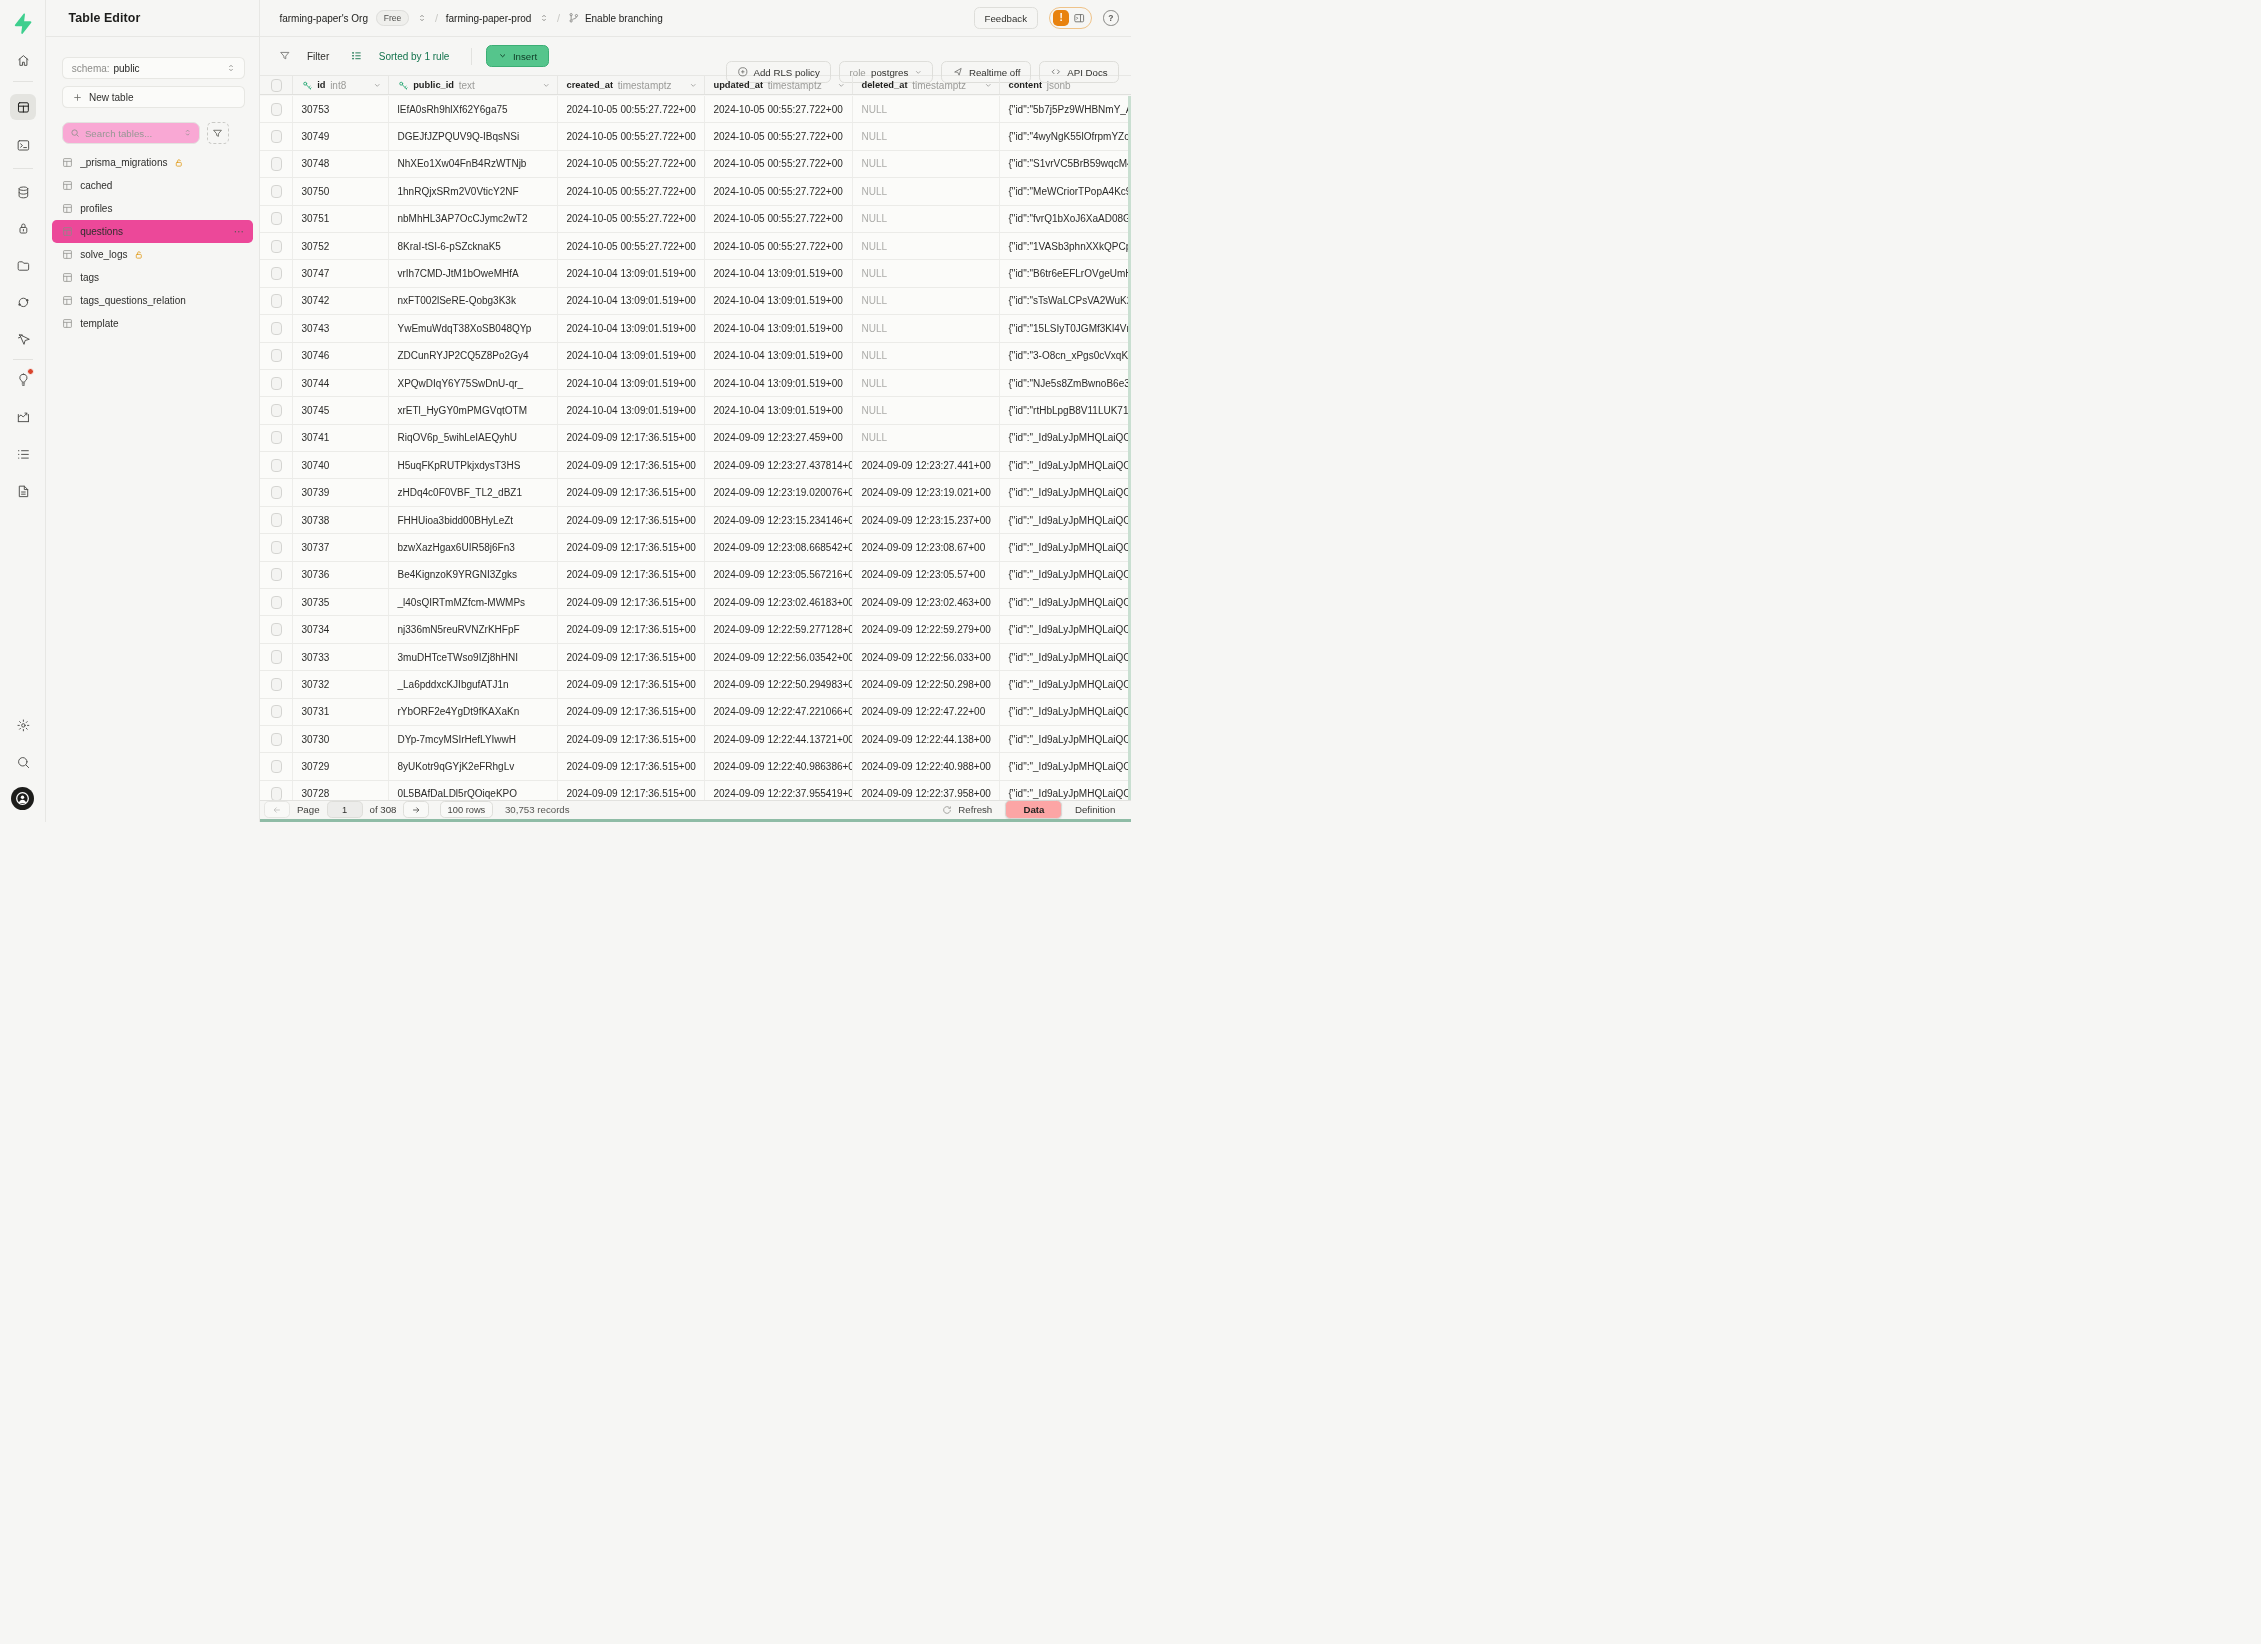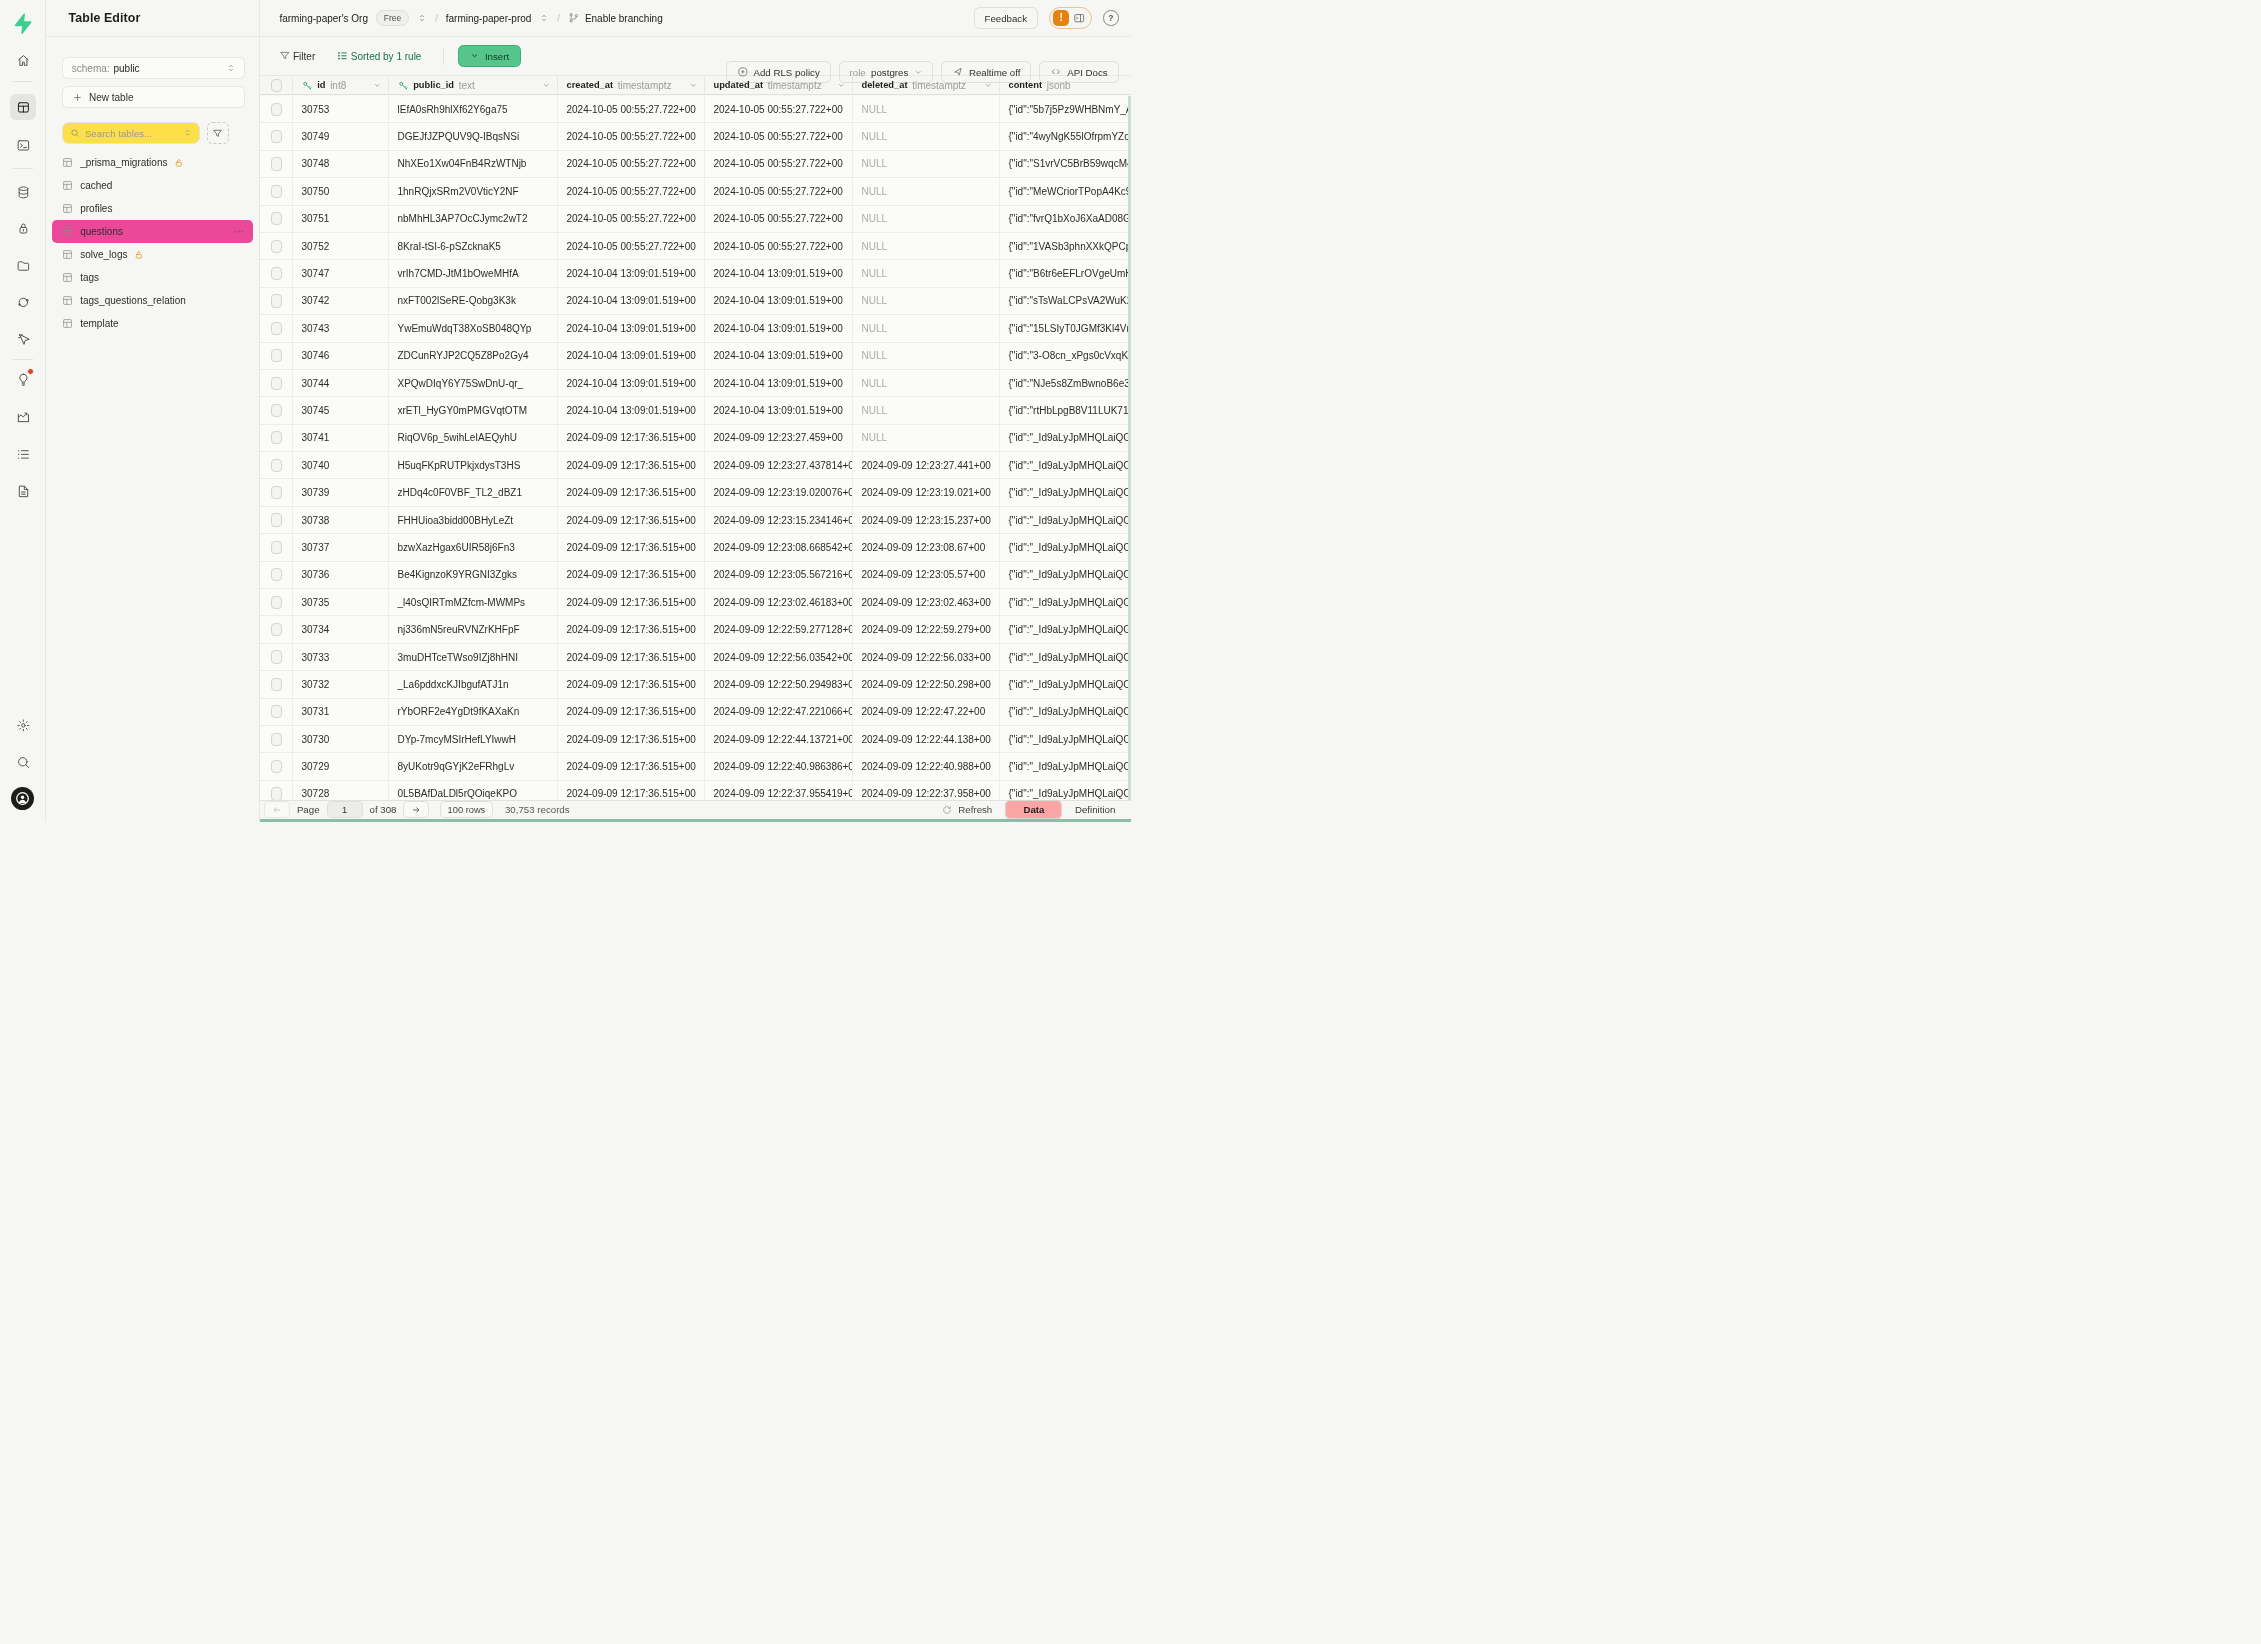--- a/index.html
+++ b/index.html
@@ -19,21 +19,21 @@
   
   .panel { position:absolute; left:46px; top:0; width:214px; height:100%; border-right:0.8px solid #e7e7e4; background:#f6f6f4; z-index:4; }
   .panel-head { height:37px; border-bottom:0.8px solid #e7e7e4; display:flex; align-items:center; padding-left:22.5px; }
   .panel-head h1 { font-size:12.4px; font-weight:600; color:#1d1d1b; letter-spacing:0.1px; }
   .sel-box { position:absolute; left:15.5px; width:183px; height:22px; border:0.8px solid #dddddab0; background:#fbfbf9; border-radius:5.4px; display:flex; align-items:center; padding:0 7.8px 0 9.3px; cursor:pointer; }
   .schema { top:57px; }
   .schema .lab { color:#8c8c89; margin-right:3.9px; }
   .schema .val { color:#252523; }
   .newtable { top:86px; gap:6.2px; color:#30302e; }
   .searchrow { position:absolute; top:122px; left:15.5px; width:183px; height:22px; display:flex; gap:7px; }
-  .searchbox { flex:0 0 138px; height:22px; background:#fde047; border:0.8px solid #e3e3e0; border-radius:7px; display:flex; align-items:center; padding:0 6.2px 0 7px; gap:5.4px; color:#8f8f8c; }
+  .searchbox { flex:0 0 138px; height:22px; background:#f9a8d4; border:0.8px solid #e3e3e0; border-radius:7px; display:flex; align-items:center; padding:0 6.2px 0 7px; gap:5.4px; color:#8f8f8c; }
   .searchbox input { border:none; outline:none; background:transparent; width:85px; font-size:9.7px; color:#55554f; font-family:"Liberation Sans",sans-serif; }
   .searchbox input::placeholder { color:#979794; }
   .filter-sq { width:22px; height:22px; border:0.8px dashed #c9c9c5; border-radius:5.4px; background:transparent; display:flex; align-items:center; justify-content:center; color:#55554f; cursor:pointer; }
   .tlist { position:absolute; top:151px; left:6.2px; right:6.2px; }
   .titem { height:23px; display:flex; align-items:center; gap:7px; padding:0 7.8px 0 10px; border-radius:4.7px; color:#2e2e2c; cursor:pointer; }
   .titem .gi { color:#8a8a87; flex:0 0 auto; }
   .titem.selected { background:#ec4899; }
   .titem .dots { margin-left:auto; color:#575754; }
   .titem .locki { color:#e09b17; }
 
@@ -44,21 +44,21 @@
   .crumb-sep { color:#c9c9c5; font-size:11px; }
   .pill { border:0.8px solid #dededb; background:#efefec; border-radius:7.8px; font-size:8.5px; padding:1.6px 7px; color:#4e4e4b; }
   .icn-mut { color:#7d7d7a; }
   .topbar-right { margin-left:auto; display:flex; align-items:center; gap:11px; }
   .btn { display:inline-flex; align-items:center; justify-content:center; gap:5.4px; height:22px; padding:0 10px; border:0.8px solid #dededa; border-radius:5.4px; background:transparent; font-size:9.7px; color:#32322f; cursor:pointer; white-space:nowrap; font-family:"Liberation Sans",sans-serif; }
   .notif-pill { display:flex; align-items:center; gap:3.9px; height:22px; padding:0 5.4px 0 3.1px; border:1.2px solid #efc389; border-radius:11.6px; cursor:pointer; }
   .notif-sq { width:16.3px; height:16.3px; border-radius:4.7px; background:#e8820e; color:#fff; font-weight:700; font-size:10px; display:flex; align-items:center; justify-content:center; }
   .help { width:15.5px; height:15.5px; border-radius:50%; border:1.2px solid #89898 6; border:1.2px solid #898986; color:#5c5c59; font-size:8.5px; font-weight:600; display:flex; align-items:center; justify-content:center; cursor:pointer; }
 
   .toolbar { height:39px; border-bottom:0.8px solid #e7e7e4; display:flex; align-items:center; padding:0 12.4px 0 19.4px; }
-  .tool-link { display:flex; align-items:center; gap:2px; color:#2f2f2c; cursor:pointer; margin-right:22px; }
+  .tool-link { display:flex; align-items:center; gap:16px; color:#2f2f2c; cursor:pointer; margin-right:22px; }
   .tool-link.green { color:#15744e; }
   .vdiv { width:0.8px; height:17px; background:#e2e2df; margin:0 14px 0 0; }
   .insert-btn { height:22px; border-radius:5.4px; background:#55c58c; border:0.8px solid #3cae75; color:#0e3b26; font-weight:500; display:inline-flex; align-items:center; gap:5.4px; padding:0 11px; font-size:9.7px; cursor:pointer; font-family:"Liberation Sans",sans-serif; }
   .toolbar-right { margin-left:auto; display:flex; align-items:center; gap:7.8px;margin-top:32px; }
   .role-lab { color:#98989 4; color:#989894; margin-right:3.1px; }
 
   
   .grid-head { display:flex; height:19.4px; border-bottom:0.8px solid #e0e0dd; background:#f6f6f4; }
   .gh-cell { display:flex; align-items:center; gap:4.7px; padding:0 6.2px 0 8.5px; border-right:0.8px solid #e7e7e4; font-size:9.3px; overflow:hidden; white-space:nowrap; cursor:pointer; }
   .gh-cell .cname { font-weight:700; color:#1f1f1d; }

